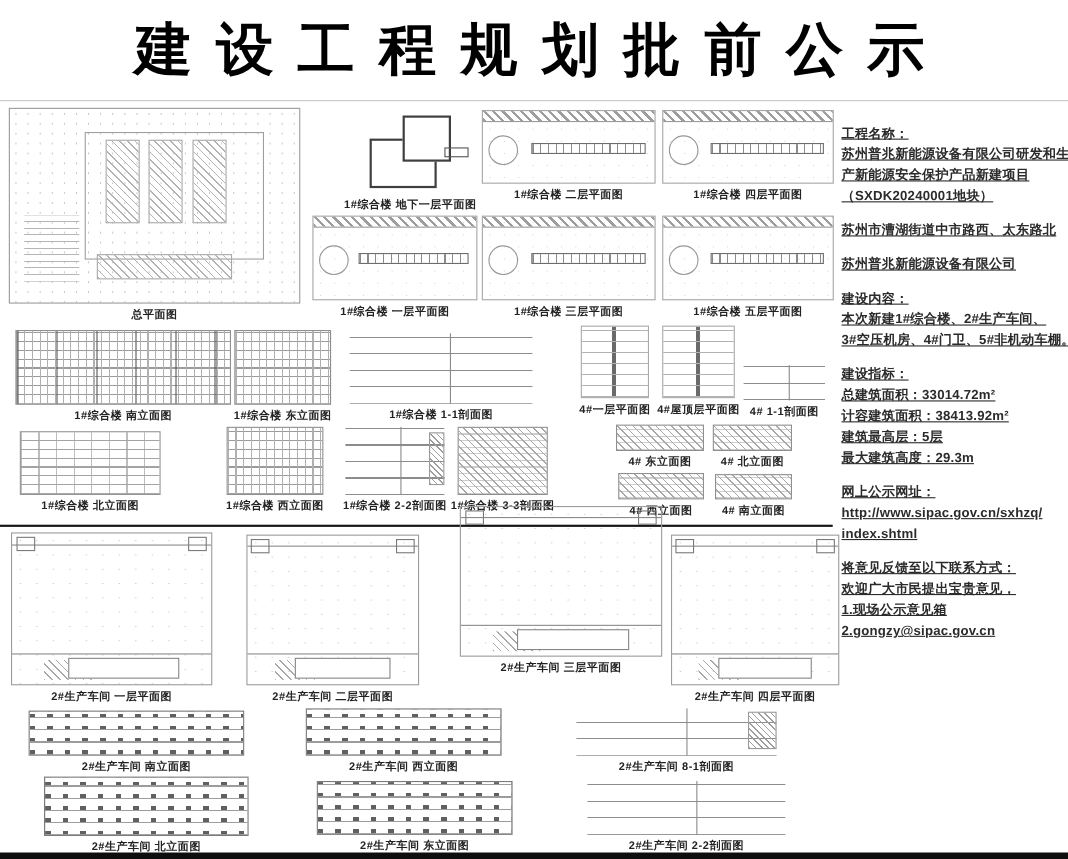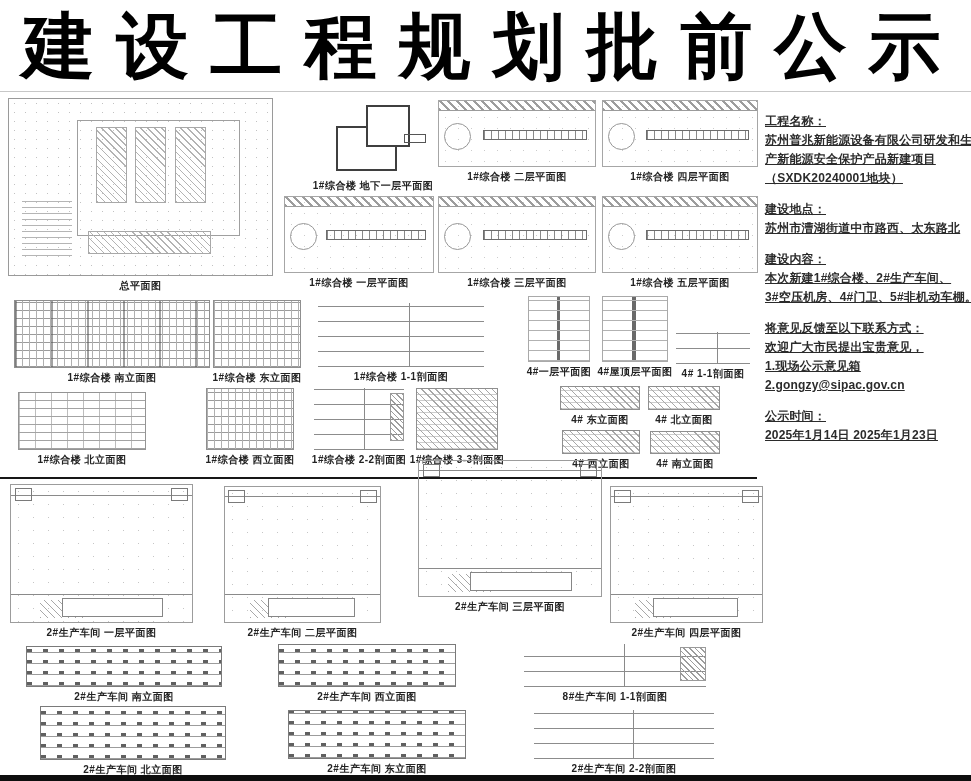--- a/index.html
+++ b/index.html
@@ -1,20 +1,20 @@
 <!DOCTYPE html>
 <html><head>
 <meta charset="utf-8">
 <style>
   html,body{margin:0;padding:0;background:#fff;}
   .page{position:relative;width:971px;height:781px;background:#fff;overflow:hidden;
         font-family:"Liberation Sans",sans-serif;color:#111;}
   
   .title{position:absolute;top:0;left:0;right:0;height:88px;line-height:92px;text-align:center;
-         font-size:72px;font-weight:900;letter-spacing:22px;margin-left:14px;white-space:nowrap;color:#000;}
+         font-size:52px;font-weight:900;letter-spacing:22px;margin-left:14px;white-space:nowrap;color:#000;}
   .title-rule{position:absolute;top:91px;left:0;width:971px;height:1px;background:#c7c7c7;}
   .mid-rule{position:absolute;top:477px;left:0;width:757px;height:2px;background:#161616;}
   .bottom-bar{position:absolute;left:0;top:775px;width:971px;height:6px;background:#0e0e0e;}
 
   
   .fig{position:absolute;margin:0;text-align:center;}
   .sk{position:relative;width:100%;box-sizing:border-box;}
   .cap{display:block;margin:3px auto 0;width:max-content;max-width:none;white-space:nowrap;
        font-size:10px;font-weight:700;color:#222;letter-spacing:.5px;
        position:relative;left:50%;transform:translateX(-50%);}
@@ -340,21 +340,21 @@
         <i class="e2lines"></i>
       </div>
       <figcaption class="cap">2#生产车间 西立面图</figcaption>
     </figure>
 
     <figure class="fig f-w2sec11">
       <div class="sk sk-sec">
         <i class="vl"></i>
         <i class="hatchR"></i>
       </div>
-      <figcaption class="cap">8#生产车间 1-1剖面图</figcaption>
+      <figcaption class="cap">2#生产车间 8-1剖面图</figcaption>
     </figure>
 
     <figure class="fig f-w2north">
       <div class="sk sk-elev2">
         <i class="e2lines"></i>
       </div>
       <figcaption class="cap">2#生产车间 北立面图</figcaption>
     </figure>
 
     <figure class="fig f-w2east">
@@ -376,44 +376,52 @@
   <aside class="info">
 
     <div class="sec">
       <div class="ln">工程名称：</div>
       <div class="ln">苏州普兆新能源设备有限公司研发和生</div>
       <div class="ln">产新能源安全保护产品新建项目</div>
       <div class="ln">（SXDK20240001地块）</div>
     </div>
 
     <div class="sec">
-      <div class="ln">建设地点：</div>
       <div class="ln">苏州市漕湖街道中市路西、太东路北</div>
     </div>
 
     <div class="sec">
+      <div class="ln">苏州普兆新能源设备有限公司</div>
     </div>
 
     <div class="sec">
       <div class="ln">建设内容：</div>
       <div class="ln">本次新建1#综合楼、2#生产车间、</div>
       <div class="ln">3#空压机房、4#门卫、5#非机动车棚。</div>
     </div>
 
-
+    <div class="sec">
+      <div class="ln">建设指标：</div>
+      <div class="ln">总建筑面积：33014.72m²</div>
+      <div class="ln">计容建筑面积：38413.92m²</div>
+      <div class="ln">建筑最高层：5层</div>
+      <div class="ln">最大建筑高度：29.3m</div>
+    </div>
+
+    <div class="sec">
+      <div class="ln">网上公示网址：</div>
+      <div class="ln">http://www.sipac.gov.cn/sxhzq/</div>
+      <div class="ln">index.shtml</div>
+    </div>
 
     <div class="sec">
       <div class="ln">将意见反馈至以下联系方式：</div>
       <div class="ln">欢迎广大市民提出宝贵意见，</div>
       <div class="ln">1.现场公示意见箱</div>
       <div class="ln">2.gongzy@sipac.gov.cn</div>
     </div>
 
-    <div class="sec">
-      <div class="ln">公示时间：</div>
-      <div class="ln">2025年1月14日  2025年1月23日</div>
-    </div>
 
   </aside>
 
   <div class="bottom-bar"></div>
 
 </div>
 
 </body></html>

